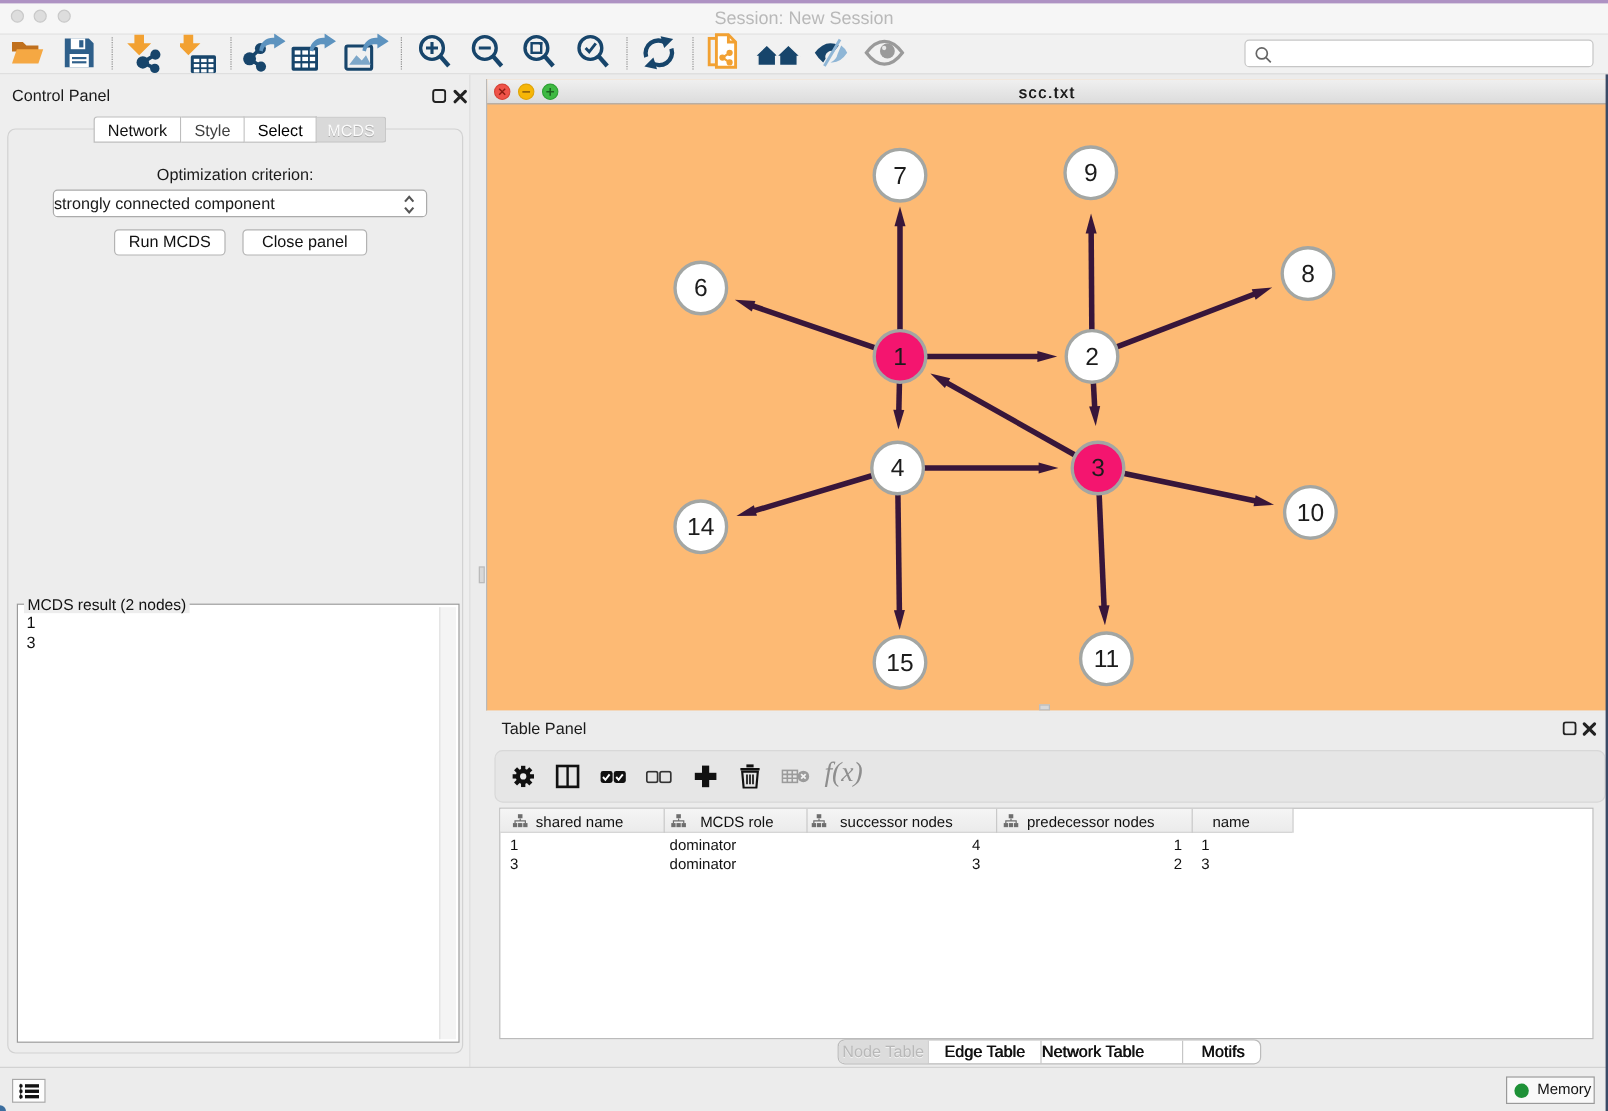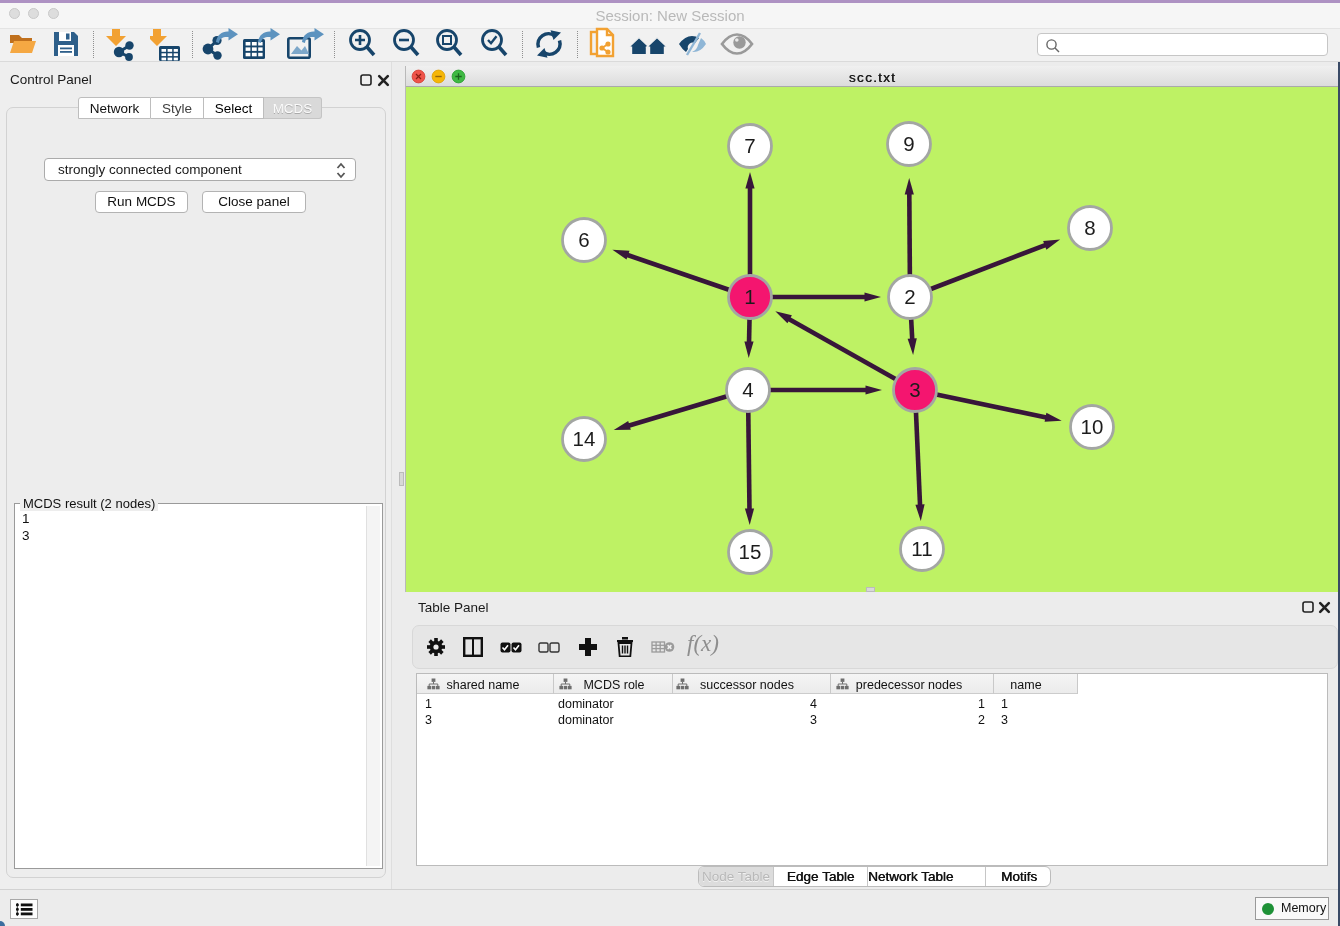--- a/index.html
+++ b/index.html
@@ -167,36 +167,37 @@
   <svg class="abs" style="left:377px;top:12px" width="13" height="13" viewBox="0 0 13 13">
       <path d="M2.2 2.2 L10.8 10.8 M10.8 2.2 L2.2 10.8" stroke="#222" stroke-width="2.6" stroke-linecap="round"></path>
     </svg>
 
   <div class="abs" style="left:6px;top:45px;width:380px;height:771px;background:#ededed;border:1px solid #d2d2d2;border-radius:7px"></div>
 
   <div class="abs" style="left:78px;top:35px;width:73px;height:22px;background:#ffffff;border:1px solid #bdbdbd;border-radius:3px 0 0 0;font-size:13.5px;text-align:center;line-height:21px;color:#111">Network</div>
   <div class="abs" style="left:151px;top:35px;width:53px;height:22px;background:#ffffff;border:1px solid #bdbdbd;border-left:none;font-size:13.5px;text-align:center;line-height:21px;color:#404040">Style</div>
   <div class="abs" style="left:204px;top:35px;width:60px;height:22px;background:#ffffff;border:1px solid #bdbdbd;border-left:none;font-size:13.5px;text-align:center;line-height:21px;color:#000000">Select</div>
   <div class="abs" style="left:264px;top:35px;width:58px;height:22px;background:#d9d9d9;border:1px solid #c4c4c4;border-left:none;border-radius:0 3px 3px 0;font-size:13.5px;text-align:center;line-height:21px;color:#fbfbfb;text-shadow:0 1px 0 #aaa">MCDS</div>
-  <div class="abs" style="left:44px;top:96px;width:312px;height:23px;background:#ffffff;border:1px solid #ababab;border-radius:4px;font-size:13.5px;color:#1a1a1a;line-height:21px;padding-left:13px">strongly connected component
+  <div class="abs" style="left:0;top:76px;width:392px;text-align:center;font-size:13.5px;color:#1a1a1a">Optimization criterion:</div>
+  <div class="abs" style="left:44px;top:96px;width:312px;height:23px;background:#ffffff;border:1px solid #ababab;border-radius:4px;font-size:13.5px;color:#1a1a1a;line-height:21px;">strongly connected component
     <svg style="position:absolute;right:8px;top:3px" width="12" height="17" viewBox="0 0 12 17">
         <path d="M2.5 6 L6 2 L9.5 6" stroke="#555" stroke-width="1.8" fill="none"></path>
         <path d="M2.5 11 L6 15 L9.5 11" stroke="#555" stroke-width="1.8" fill="none"></path>
       </svg>
   </div>
   <div class="abs" style="left:95px;top:129px;width:93px;height:22px;background:#ffffff;border:1px solid #b3b3b3;border-radius:4px;font-size:13.5px;text-align:center;line-height:20px;color:#111">Run MCDS</div>
   <div class="abs" style="left:202px;top:129px;width:104px;height:22px;background:#ffffff;border:1px solid #b3b3b3;border-radius:4px;font-size:13.5px;text-align:center;line-height:20px;color:#111">Close panel</div>
 
   <div class="abs" style="left:14px;top:441px;width:369px;height:366px;border:1px solid #9a9a9a;background:#ffffff"></div>
   <div class="abs" style="left:20px;top:434px;background:#ededed;padding:0 3px;font-size:13px;color:#111">MCDS result (2 nodes)</div>
   <div class="abs" style="left:366px;top:444px;width:14px;height:360px;background:#f4f4f4;border-left:1px solid #e0e0e0"></div>
   <div class="abs" style="left:22px;top:449px;font-size:13.5px;color:#111;line-height:16.5px">1<br>3</div>
 </div>
 
-<div class="abs" style="left:405px;top:66px;width:935px;height:526px;background:#bef264;border-left:1px solid #b9b9b9;border-right:1px solid #b9b9b9">
+<div class="abs" style="left:405px;top:66px;width:935px;height:526px;background:#fdba74;border-left:1px solid #b9b9b9;border-right:1px solid #b9b9b9">
   <div class="abs" style="left:0;top:0;width:933px;height:21px;background:linear-gradient(#f0f0f0,#dcdcdc);border-bottom:1px solid #aaaaaa"></div>
   <div class="abs" style="left:0;top:4px;width:933px;text-align:center;font-size:13.5px;color:#1d1d1d;letter-spacing:1.3px;text-shadow:0.5px 0 0 #1d1d1d">scc.txt</div>
 </div>
 <svg style="position:absolute;left:410px;top:68px" width="60" height="17" viewBox="0 0 60 17">
     <circle cx="8.5" cy="8.5" r="6.4" fill="#ef5349" stroke="#d64438" stroke-width="0.9"></circle>
     <path d="M6 6 l5 5 m0 -5 l-5 5" stroke="#8c1d12" stroke-width="1.2"></path>
     <circle cx="28.5" cy="8.5" r="6.4" fill="#f6b607" stroke="#dfa40a" stroke-width="0.9"></circle>
     <path d="M25.3 8.5 h6.4" stroke="#96660a" stroke-width="1.4"></path>
     <circle cx="48.5" cy="8.5" r="6.4" fill="#3fb943" stroke="#2fa135" stroke-width="0.9"></circle>
     <path d="M48.5 5.3 v6.4 M45.3 8.5 h6.4" stroke="#1c641f" stroke-width="1.3"></path>

